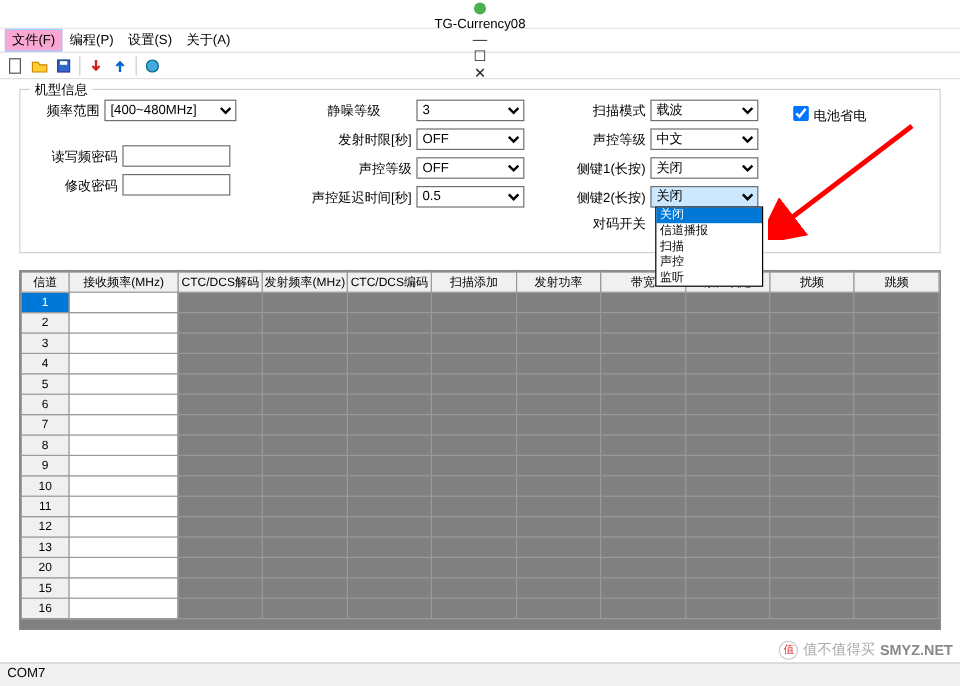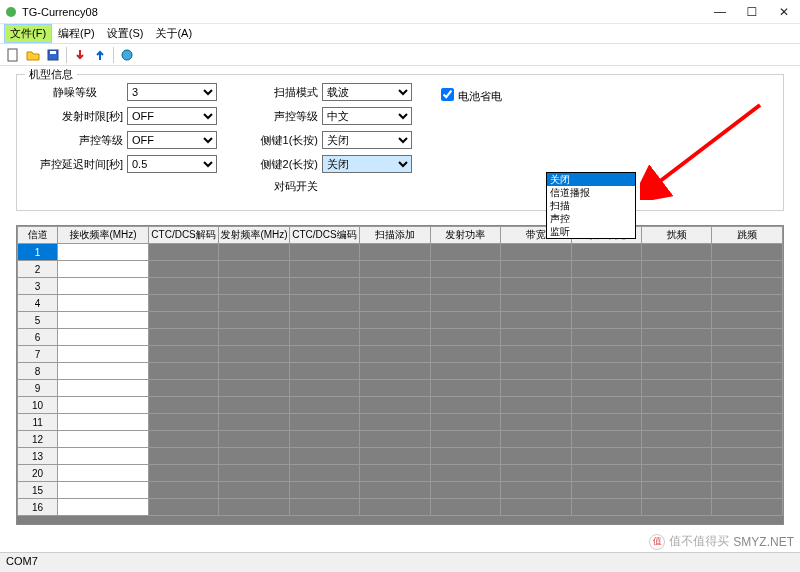--- a/index.html
+++ b/index.html
@@ -1,23 +1,23 @@
 <!DOCTYPE html>
 <html><head>
 <meta charset="utf-8">
 <style>
 * { box-sizing: border-box; font-family: "Microsoft YaHei", SimSun, Arial, sans-serif; }
 body { margin: 0; background: #fff; width: 800px; height: 572px; overflow: hidden; position: relative; }
-.titlebar { height: 24px; background: #fff; display: flex; align-items: center; border-bottom: 1px solid #e8e8e8; font-size: 11px; }
+.titlebar { height: 24px; background: #fff; display: flex; align-items: center; border-bottom: 1px solid #e8e8e8; font-size: 11px; flex-direction: column; }
 .titlebar .icon { width: 14px; height: 14px; margin: 0 4px; }
 .titlebar .title { flex: 1; }
 .titlebar .winbtn { width: 32px; height: 22px; display: flex; align-items: center; justify-content: center; font-size: 12px; color: #222; }
 .menubar { height: 20px; display: flex; align-items: center; font-size: 11px; padding-left: 4px; border-bottom: 1px solid #e0e0e0; }
 .menubar .menu { padding: 2px 6px; }
-.menubar .menu.active { background: #bef264; border: 1px solid #99d1ff; padding: 1px 5px; }
+.menubar .menu.active { background: #f9a8d4; border: 1px solid #99d1ff; padding: 1px 5px; }
 .toolbar { height: 22px; display: flex; align-items: center; padding-left: 4px; gap: 2px; border-bottom: 1px solid #e0e0e0; }
 .toolbar .tbtn { width: 18px; height: 18px; display: flex; align-items: center; justify-content: center; }
 .toolbar .sep { width: 1px; height: 16px; background: #ccc; margin: 0 2px; }
 .content { padding: 8px 16px 0 16px; }
 .fieldset { border: 1px solid #d0d0d0; padding: 8px 20px 10px 10px; position: relative; }
 .fieldset .legend { position: absolute; top: -8px; left: 8px; background: #fff; padding: 0 4px; font-size: 11px; }
 .form-row { display: flex; align-items: center; margin-bottom: 6px; font-size: 11px; }
 .form-row .lab { text-align: right; padding-right: 4px; }
 .combo, .txt { height: 18px; font-size: 11px; border: 1px solid #707070; background: #fff; }
 .combo { width: 90px; }
@@ -95,20 +95,35 @@
         <circle cx="7" cy="7" r="5" fill="#4ad" stroke="#068"></circle>
       </svg>
     </div>
 </div>
 
 <div class="content">
   <div class="fieldset">
     <div class="legend">机型信息</div>
     <div style="display:flex; gap:10px;">
 
+      <div style="width:210px;">
+        <div class="form-row">
+          <div class="lab" style="width:60px;">频率范围</div>
+          <select class="combo" style="width:110px;"><option>[400~480MHz]</option></select>
+        </div>
+        <div style="height:14px;"></div>
+        <div class="form-row">
+          <div class="lab" style="width:75px;">读写频密码</div>
+          <input class="txt" style="">
+        </div>
+        <div class="form-row">
+          <div class="lab" style="width:75px;">修改密码</div>
+          <input class="txt" style="">
+        </div>
+      </div>
 
       <div style="width:200px;">
         <div class="form-row">
             <div class="lab" style="width:100px;text-align:center;">静噪等级</div>
             <select class="combo"><option>3</option></select>
           </div>
         <div class="form-row">
             <div class="lab" style="width:100px;">发射时限[秒]</div>
             <select class="combo"><option>OFF</option></select>
           </div>
@@ -427,18 +442,18 @@
       <marker id="ah" markerWidth="10" markerHeight="10" refX="2" refY="5" orient="auto">
         <path d="M0 0L10 5L0 10z" fill="red"></path>
       </marker>
     </defs>
   <line x1="120" y1="5" x2="15" y2="85" stroke="red" stroke-width="4" marker-end="url(#ah)"></line>
 </svg>
 
 <div class="watermark">
   <span class="logo">值</span>
   <span>值不值得买</span>
-  <span style="font-weight:normal; color:#888;">SMYZ.NET</span>
+  <span style="font-weight:bold; color:#888;">SMYZ.NET</span>
 </div>
 
 <div class="statusbar">
   <span>COM7</span>
 </div>
 
 </body></html>

